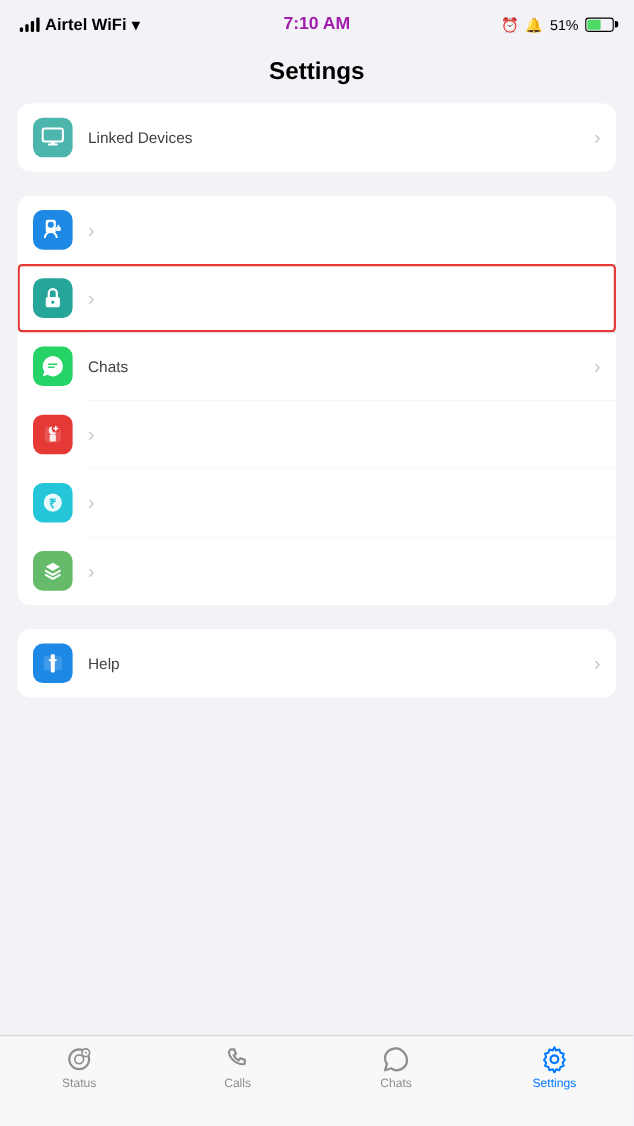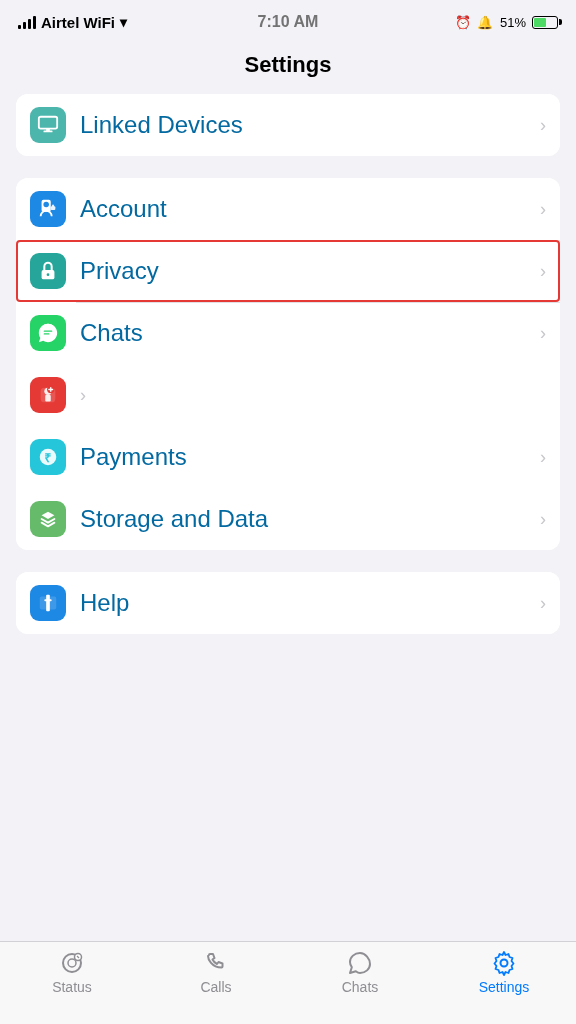--- a/index.html
+++ b/index.html
@@ -41,21 +41,21 @@
       background: #000;
       border-radius: 1px;
       width: 3px;
     }
     .wifi-icon {
       font-size: 14px;
     }
     .status-center {
       font-size: 16px;
       font-weight: 600;
-      color: #737373;
+      color: #a21caf;
       position: absolute;
       left: 50%;
       transform: translateX(-50%);
     }
     .status-right {
       display: flex;
       align-items: center;
       gap: 6px;
       font-size: 13px;
       font-weight: 500;
@@ -161,23 +161,23 @@
     .icon-blue { background: #1e88e5; }
     .icon-teal-lock { background: #26a69a; }
     .icon-green { background: #25d366; }
     .icon-red { background: #e53935; }
     .icon-teal-pay { background: #26c6da; }
     .icon-green-storage { background: #66bb6a; }
     .icon-blue-help { background: #1e88e5; }
 
     .row-label {
       flex: 1;
-      font-size: 24px;
+      font-size: 14px;
       font-weight: 400;
-      color: #0369a1;
+      color: #404040;
     }
 
     .row-chevron {
       color: #c7c7cc;
       font-size: 18px;
       font-weight: 400;
     }
 
     
     .tab-bar {
@@ -196,21 +196,21 @@
     .tab-item {
       flex: 1;
       display: flex;
       flex-direction: column;
       align-items: center;
       gap: 3px;
       cursor: pointer;
     }
 
     .tab-label {
-      font-size: 14px;
+      font-size: 11px;
       color: #8e8e93;
       font-weight: 400;
       text-align: center;
     }
 
     .tab-label.active {
       color: #007aff;
       font-weight: 500;
     }
 
@@ -279,33 +279,31 @@
     <div class="settings-row">
       <div class="row-icon icon-blue">
         <svg class="icon-svg" viewBox="0 0 24 24" xmlns="http://www.w3.org/2000/svg">
           <rect x="5" y="2" width="10" height="13" rx="2" fill="#fff"></rect>
           <circle cx="10" cy="7" r="3" fill="#1e88e5"></circle>
           <path d="M4 20c0-3.3 2.7-6 6-6s6 2.7 6 6" fill="none" stroke="#fff" stroke-width="2"></path>
           <rect x="15" y="9" width="5" height="4" rx="1" fill="#fff" opacity="0.9"></rect>
           <rect x="16.5" y="7" width="2" height="3" rx="1" fill="#fff" opacity="0.9"></rect>
         </svg>
       </div>
-      <span class="row-label">Account</span>
       <span class="row-chevron">›</span>
     </div>
 
     <div class="settings-row highlighted">
       <div class="row-icon icon-teal-lock">
         <svg class="icon-svg" viewBox="0 0 24 24" xmlns="http://www.w3.org/2000/svg">
           <rect x="5" y="11" width="14" height="10" rx="2" fill="#fff"></rect>
           <path d="M8 11V7a4 4 0 0 1 8 0v4" fill="none" stroke="#fff" stroke-width="2.2" stroke-linecap="round"></path>
           <circle cx="12" cy="16" r="1.5" fill="#26a69a"></circle>
         </svg>
       </div>
-      <span class="row-label">Privacy</span>
       <span class="row-chevron">›</span>
     </div>
 
     <div class="settings-row">
       <div class="row-icon icon-green">
         <svg class="icon-svg" viewBox="0 0 24 24" xmlns="http://www.w3.org/2000/svg">
           <circle cx="12" cy="11" r="9" fill="#fff" opacity="0.95"></circle>
           <path d="M12 2C6.5 2 2 6.5 2 12c0 2 .6 3.9 1.6 5.4L2 22l4.8-1.5C8.2 21.4 10 22 12 22c5.5 0 10-4.5 10-10S17.5 2 12 2z" fill="#fff"></path>
           <path d="M8 10h8M8 13h5" stroke="#25d366" stroke-width="1.5" stroke-linecap="round"></path>
         </svg>
@@ -327,33 +325,31 @@
       <span class="row-chevron">›</span>
     </div>
 
     <div class="settings-row">
       <div class="row-icon icon-teal-pay">
         <svg class="icon-svg" viewBox="0 0 24 24" xmlns="http://www.w3.org/2000/svg">
           <circle cx="12" cy="12" r="9" fill="#fff" opacity="0.9"></circle>
           <text x="12" y="17" text-anchor="middle" font-size="13" font-weight="bold" fill="#26c6da">₹</text>
         </svg>
       </div>
-      <span class="row-label">Payments</span>
       <span class="row-chevron">›</span>
     </div>
 
     <div class="settings-row">
       <div class="row-icon icon-green-storage">
         <svg class="icon-svg" viewBox="0 0 24 24" xmlns="http://www.w3.org/2000/svg">
           <path d="M12 4L5 8l7 4 7-4-7-4z" fill="#fff"></path>
           <path d="M5 12l7 4 7-4" fill="none" stroke="#fff" stroke-width="2" stroke-linecap="round" stroke-linejoin="round"></path>
           <path d="M5 16l7 4 7-4" fill="none" stroke="#fff" stroke-width="2" stroke-linecap="round" stroke-linejoin="round"></path>
         </svg>
       </div>
-      <span class="row-label">Storage and Data</span>
       <span class="row-chevron">›</span>
     </div>
 
   </div>
 
   <div class="settings-group">
     <div class="settings-row">
       <div class="row-icon icon-blue-help">
         <svg class="icon-svg" viewBox="0 0 24 24" xmlns="http://www.w3.org/2000/svg">
           <rect x="3" y="5" width="18" height="14" rx="2" fill="#fff" opacity="0.15"></rect>

